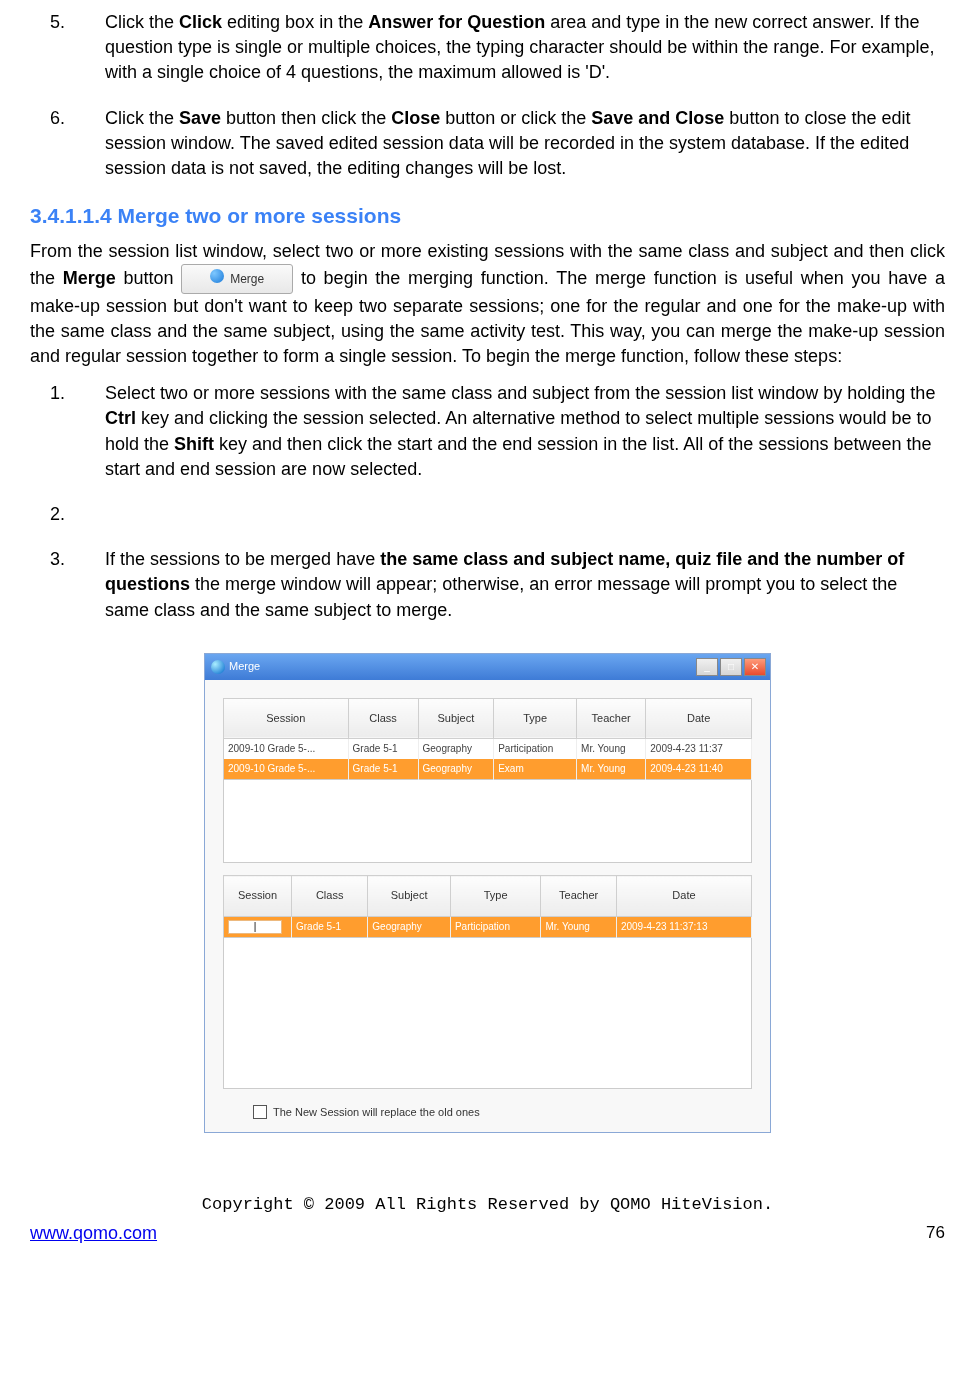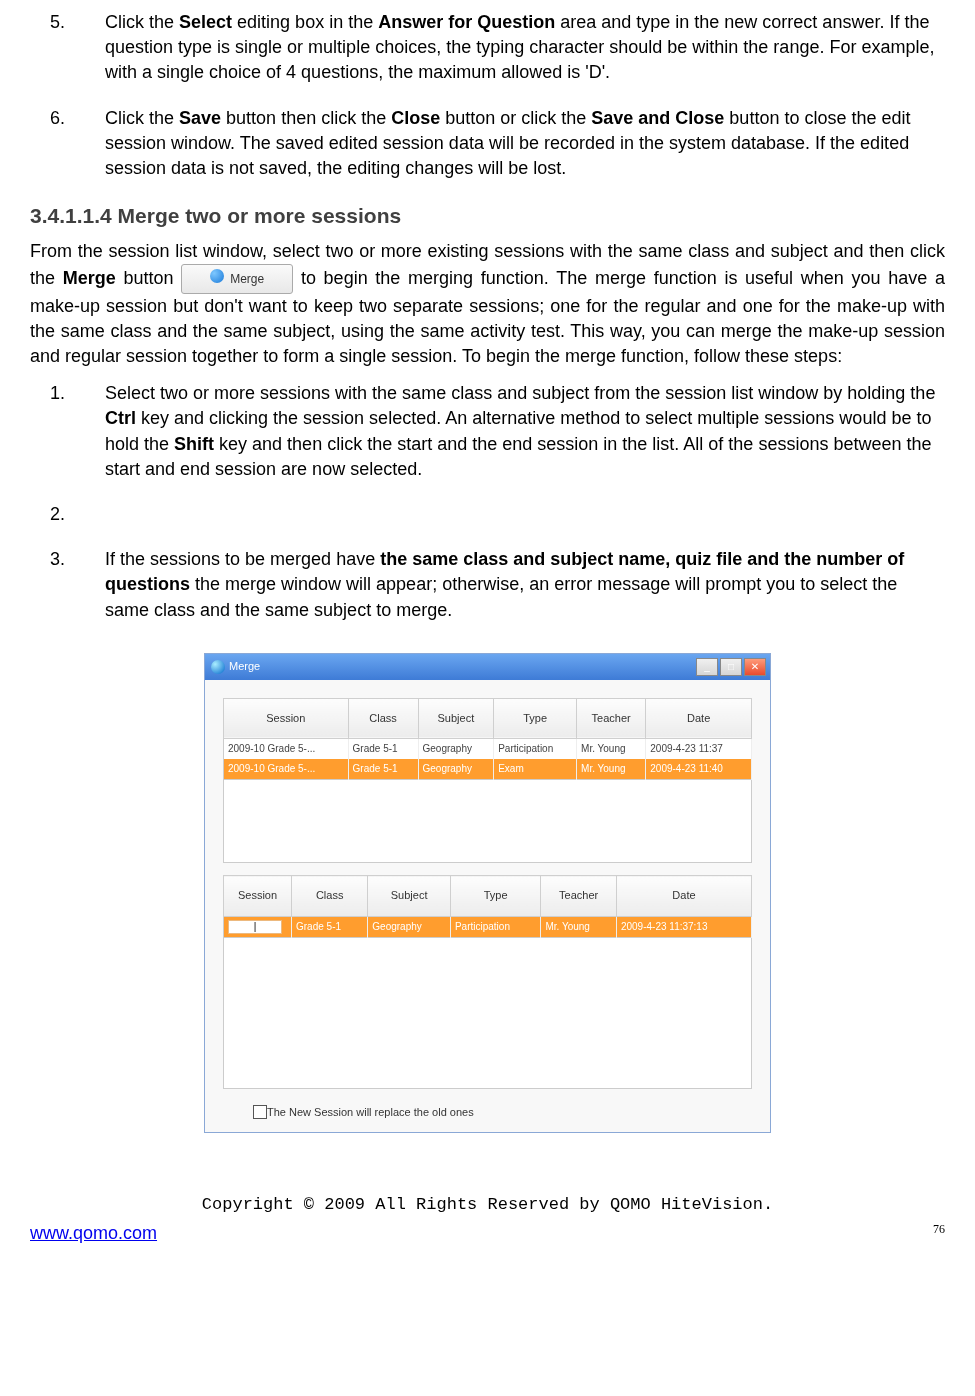--- a/index.html
+++ b/index.html
@@ -5,21 +5,21 @@
   body {
     font-family: Arial, Helvetica, sans-serif;
     font-size: 18px;
     line-height: 1.4;
     margin: 0;
     padding: 10px 30px 20px 30px;
     width: 915px;
     color: #000;
   }
   .heading {
-    color: #404040;
+    color: #3b82f6;
     font-weight: bold;
     font-size: 21px;
     margin: 18px 0 8px 0;
   }
   .para {
     margin: 6px 0 12px 0;
     text-align: justify;
   }
   .merge-btn {
     display: inline-block;
@@ -89,52 +89,52 @@
   .tbl td {
     border-right:1px solid #eee;
     padding: 3px 4px;
     font-size:10px;
     margin-top:17px;
   }
   .tbl tr.row-white td { background:#fff; color:#444;}
   .tbl tr.row-sel td { background:#ff9d2e; color:#fff;}
   .tbl-wrap { height: 82px; border:1px solid #ccc; border-top:none; background:#fff; overflow:hidden;}
   .tbl-wrap.tall { height: 150px;}
-  .chk-row { margin: 16px 0 6px 30px; display:flex; align-items:center; font-size:11px; color:#333;}
+  .chk-row { margin: 16px 0 6px 30px; display:flex; align-items:center; gap:6px; font-size:11px; color:#333;}
   .chk { width:12px; height:12px; border:1px solid #555; background:#fff; display:inline-block;}
   .btn-row { text-align:center; padding:4px 0 10px 0;}
   .btn-row .wbtn {
     display:inline-block; width:72px; height:20px; line-height:20px;
     background: linear-gradient(#ffffff,#d7e6f7);
     border:1px solid #9bb7d9; border-radius:3px; font-size:11px; color:#444;
     margin: 0 1px;
   }
   .input-cell {
     display:inline-block; width:88%; height:12px; border:1px solid #ecb97f; background:#fff;
     text-align:center; color:#000; line-height:12px;
   }
 
   .footer {
     text-align:center;
     font-family: Liberation Mono, monospace;
     font-size: 17px;
     margin-top: 60px;
   }
   .footer-link { color:#0000ee; text-decoration:underline;}
-  .page-num { float:right; font-family: Liberation Serif, serif; font-size:12px;}
+  .page-num { float:right; font-family: Liberation Sans, sans-serif; font-size:17px;}
   .footer-row { overflow:hidden; margin-top:4px;}
 </style>
 </head>
 <body>
 
 <div>
   <div style="display:flex; margin-bottom:20px;">
     <div style="width:55px; flex-shrink:0; text-align:left; padding-left:20px;">5.</div>
     <div>
-      <span>Click the </span><b>Select</b><span> editing box in the </span><b>Answer for Question</b><span> area and type in the new correct answer. If the question type is single or multiple choices, the typing character should be within the range. For example, with a single choice of 4 questions, the maximum allowed is 'D'.</span>
+      <span>Click the </span><b>Click</b><span> editing box in the </span><b>Answer for Question</b><span> area and type in the new correct answer. If the question type is single or multiple choices, the typing character should be within the range. For example, with a single choice of 4 questions, the maximum allowed is 'D'.</span>
     </div>
   </div>
   <div style="display:flex; margin-bottom:20px;">
     <div style="width:55px; flex-shrink:0; text-align:left; padding-left:20px;">6.</div>
     <div>
       <span>Click the </span><b>Save</b><span> button then click the </span><b>Close</b><span> button or click the </span><b>Save and Close</b><span> button to close the edit session window. The saved edited session data will be recorded in the system database.  If the edited session data is not saved, the editing changes will be lost.</span>
     </div>
   </div>
 </div>
 

